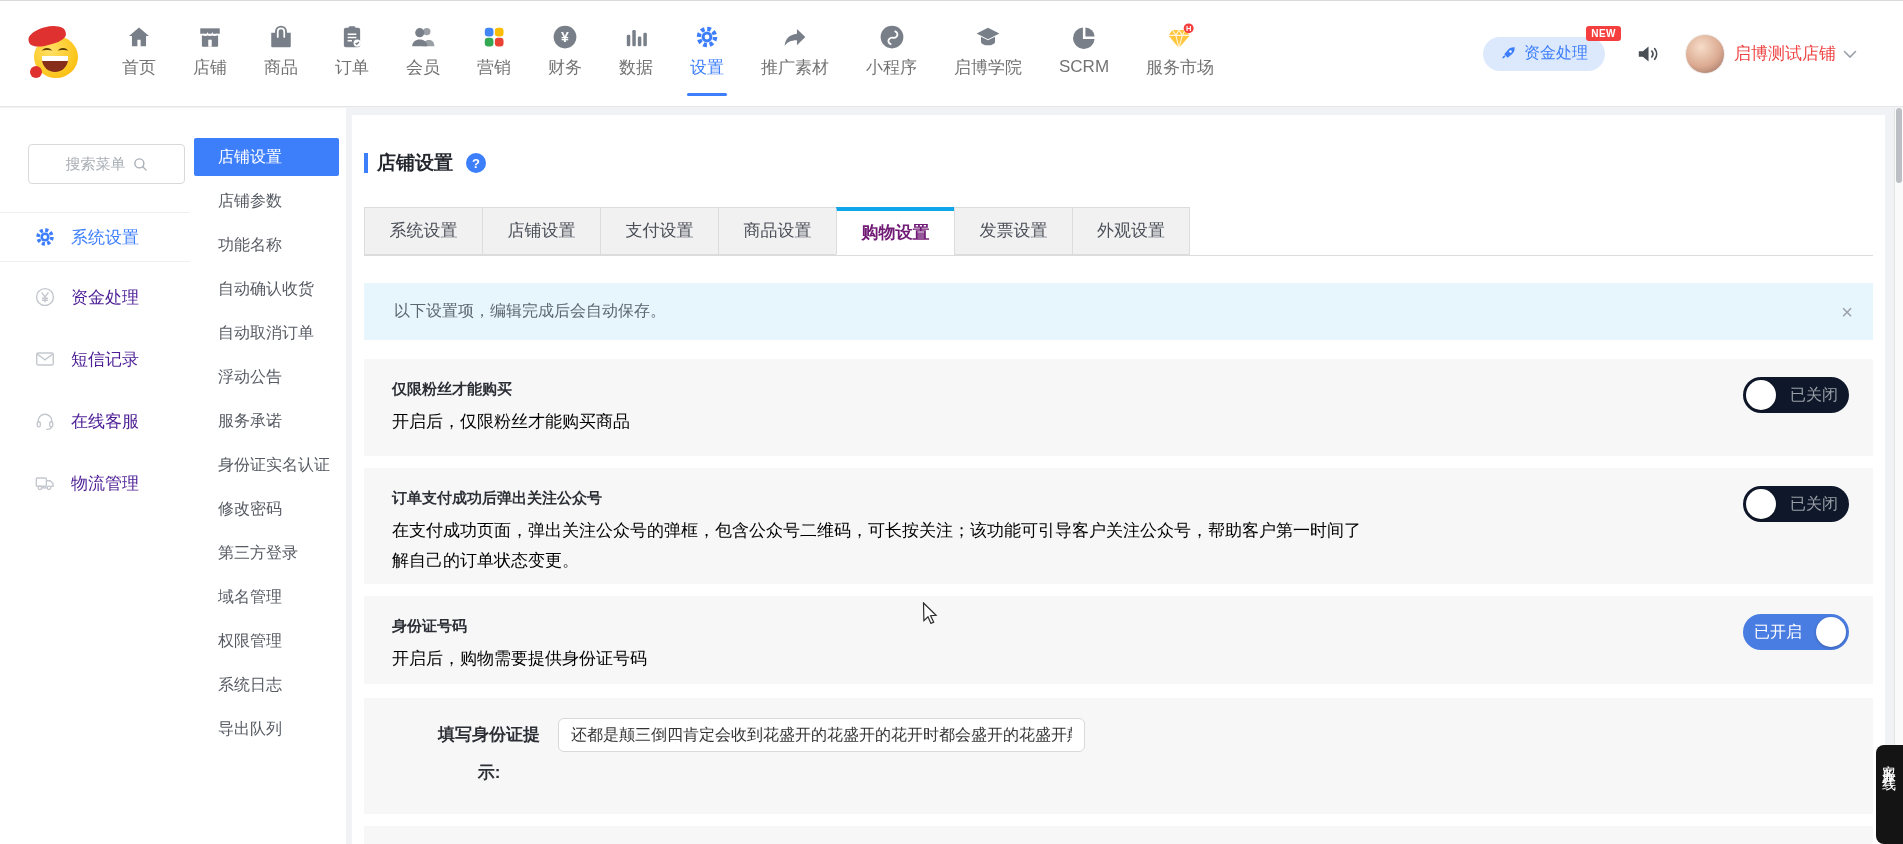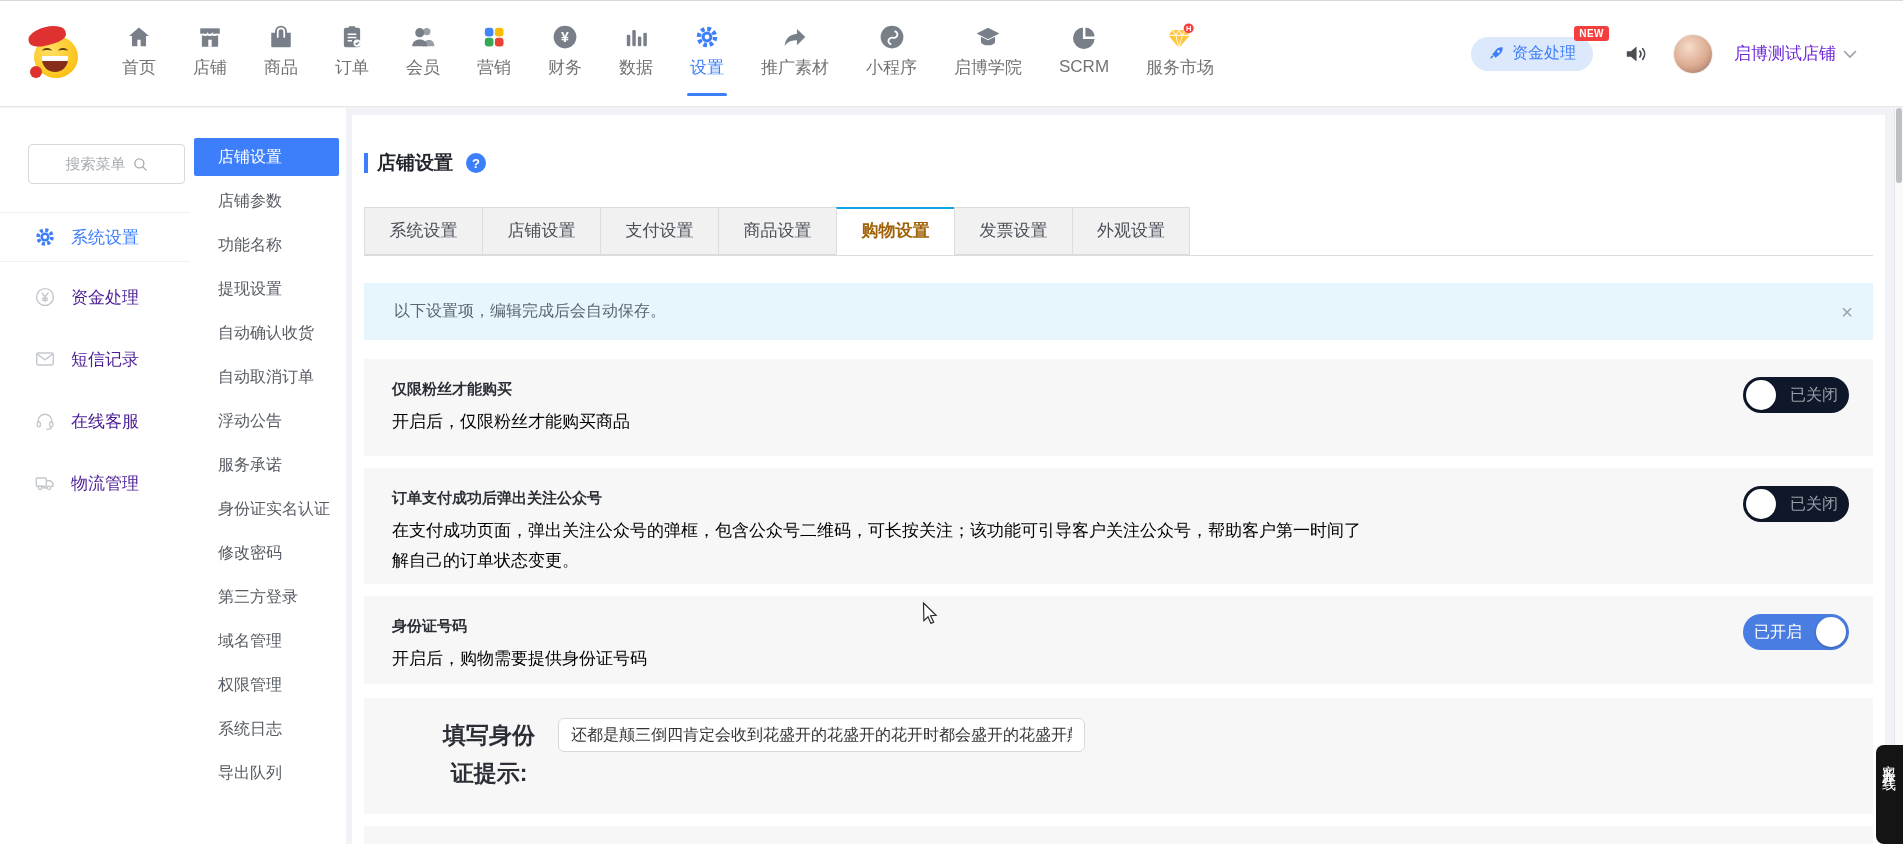--- a/index.html
+++ b/index.html
@@ -30,21 +30,21 @@
   .top-right { margin-left:auto; margin-right:46px; display:flex; align-items:center; }
   .try-new { position:relative; display:flex; align-items:center; gap:7px; height:34px; padding:0 17px;
     border-radius:17px; background:#dce8fc; color:#3D7EFB; font-size:16px; cursor:pointer; white-space:nowrap; }
   .new-badge { position:absolute; top:-11px; right:-16px; background:#F53F3F; color:#fff; font-size:10px;
     font-weight:bold; padding:2px 5px; border-radius:3px; letter-spacing:.5px; }
   .new-badge::after { content:""; position:absolute; left:4px; bottom:-3px; border:3px solid transparent; border-top-color:#F53F3F; }
   .speaker { margin-left:30px; display:flex; cursor:pointer; }
   .account { display:flex; align-items:center; margin-left:24px; cursor:pointer; }
   .avatar { width:40px; height:40px; border-radius:50%; flex:none;
     background:radial-gradient(circle at 40% 32%, #f6dcc8, #dcab92 55%, #9c7264 95%); border:1px solid #eee; }
-  .shop-name { margin-left:21px; font-size:17px; color:#6d28d9; white-space:nowrap; }
+  .shop-name { margin-left:9px; font-size:17px; color:#ef4444; white-space:nowrap; }
   .chev { margin-left:7px; color:#9aa0a8; display:flex; }
 
   
   .sidebar { position:absolute; left:0; top:108px; width:214px; bottom:0; background:#fff;
     border-right:1px solid #ececec; z-index:10; }
   .search-box { height:40px; margin:36px 28px 28px; border:1px solid #d9d9d9; border-radius:4px;
     display:flex; align-items:center; justify-content:center; gap:7px; color:#a9aeb5; font-size:15px; cursor:text; }
   .side-item { height:62px; display:flex; align-items:center; padding-left:34px; gap:15px;
     font-size:17px; color:#4c1d95; cursor:pointer; }
   .side-item .sico { display:flex; color:#c3c7cd; }
@@ -65,22 +65,22 @@
     padding:36px 12px 0; }
   .page-title { display:flex; align-items:center; gap:9px; height:24px; }
   .tbar { width:4px; height:20px; background:#3D7EFB; }
   .page-title h2 { font-size:19px; color:#23272d; font-weight:bold; }
   .help-icon { width:20px; height:20px; border-radius:50%; background:#3D7EFB; color:#fff; font-size:13px;
     font-weight:bold; display:flex; align-items:center; justify-content:center; margin-left:4px; cursor:pointer; }
   .tabs { display:flex; margin-top:32px; border-bottom:1px solid #dcdcdc; height:49px; }
   .tab { width:118px; height:48px; line-height:46px; text-align:center; font-size:17px; color:#4a4f57;
     background:#f1f1f2; border:1px solid #dcdcdc; border-right:none; cursor:pointer; margin-bottom:-1px; }
   .tab:last-child { border-right:1px solid #dcdcdc; }
-  .tab.active { background:#fff; border-top:2px solid #0ea5e9; border-bottom:1px solid #fff;
-    font-weight:bold; color:#a16207; line-height:44px; }
+  .tab.active { background:#fff; border-top:4px solid #0ea5e9; border-bottom:1px solid #fff;
+    font-weight:bold; color:#701a75; line-height:44px; }
   .banner { margin-top:27px; height:57px; background:#E7F6FD; display:flex; align-items:center;
     padding:0 20px 0 30px; }
   .banner-text { font-size:16px; color:#5c6670; }
   .banner-close { margin-left:auto; font-size:20px; color:#9aa0a6; cursor:pointer; line-height:1; }
   .setting-row { position:relative; margin-top:12px; background:#F7F7F8; padding:18px 160px 0 28px; }
   .setting-row.first { margin-top:19px; height:97px; }
   .setting-row.r2 { height:116px; }
   .setting-row.r3 { height:88px; }
   .setting-row h3 { font-size:15px; color:#2b2f35; font-weight:bold; line-height:24px; }
   .setting-row p { font-size:17px; color:#000000; line-height:30px; margin-top:6px; }
@@ -88,21 +88,21 @@
   .toggle { position:absolute; top:18px; right:24px; width:106px; height:36px; border-radius:18px;
     display:flex; align-items:center; cursor:pointer; }
   .toggle .knob { width:30px; height:30px; border-radius:50%; background:#fff; margin:0 3px; flex:none;
     box-shadow:0 1px 3px rgba(0,0,0,.25); }
   .toggle .toggle-label { flex:1; text-align:center; font-size:16px; }
   .toggle.off { background:#0f172a; }
   .toggle.off .toggle-label { color:#9aa0a6; }
   .toggle.on { background:#4A7DE2; flex-direction:row-reverse; }
   .toggle.on .toggle-label { color:#fff; }
   .prompt-row { margin-top:14px; height:116px; padding:18px 160px 0 70px; display:flex; align-items:flex-start; }
-  .prompt-label { width:110px; font-size:23px; font-weight:bold; color:#2b2f35; text-align:center;
+  .prompt-label { width:110px; font-size:17px; font-weight:bold; color:#2b2f35; text-align:center;
     line-height:38px; flex:none; }
   .prompt-input { margin-left:14px; margin-top:2px; width:527px; height:34px; border:1px solid #d9d9d9;
     border-radius:6px; background:#fff; padding:0 12px; font-size:16px; color:#333;
     font-family:inherit; white-space:nowrap; overflow:hidden; }
   .sliver { margin-top:12px; height:30px; }
 
   
   .scroll-track { position:absolute; right:0; top:108px; width:9px; bottom:0; background:#fafafa;
     border-left:1px solid #e5e5e5; z-index:20; }
   .scroll-thumb { position:absolute; left:1px; top:0; width:6px; height:75px; border-radius:3px;
@@ -369,21 +369,20 @@
           </svg>
         </span>
       <span>物流管理</span>
     </div>
   </aside>
 
   <aside class="submenu">
     <div class="sm-item active">店铺设置</div>
     <div class="sm-item">店铺参数</div>
     <div class="sm-item">功能名称</div>
-    <div class="sm-item">提现设置</div>
     <div class="sm-item">自动确认收货</div>
     <div class="sm-item">自动取消订单</div>
     <div class="sm-item">浮动公告</div>
     <div class="sm-item">服务承诺</div>
     <div class="sm-item">身份证实名认证</div>
     <div class="sm-item">修改密码</div>
     <div class="sm-item">第三方登录</div>
     <div class="sm-item">域名管理</div>
     <div class="sm-item">权限管理</div>
     <div class="sm-item">系统日志</div>

